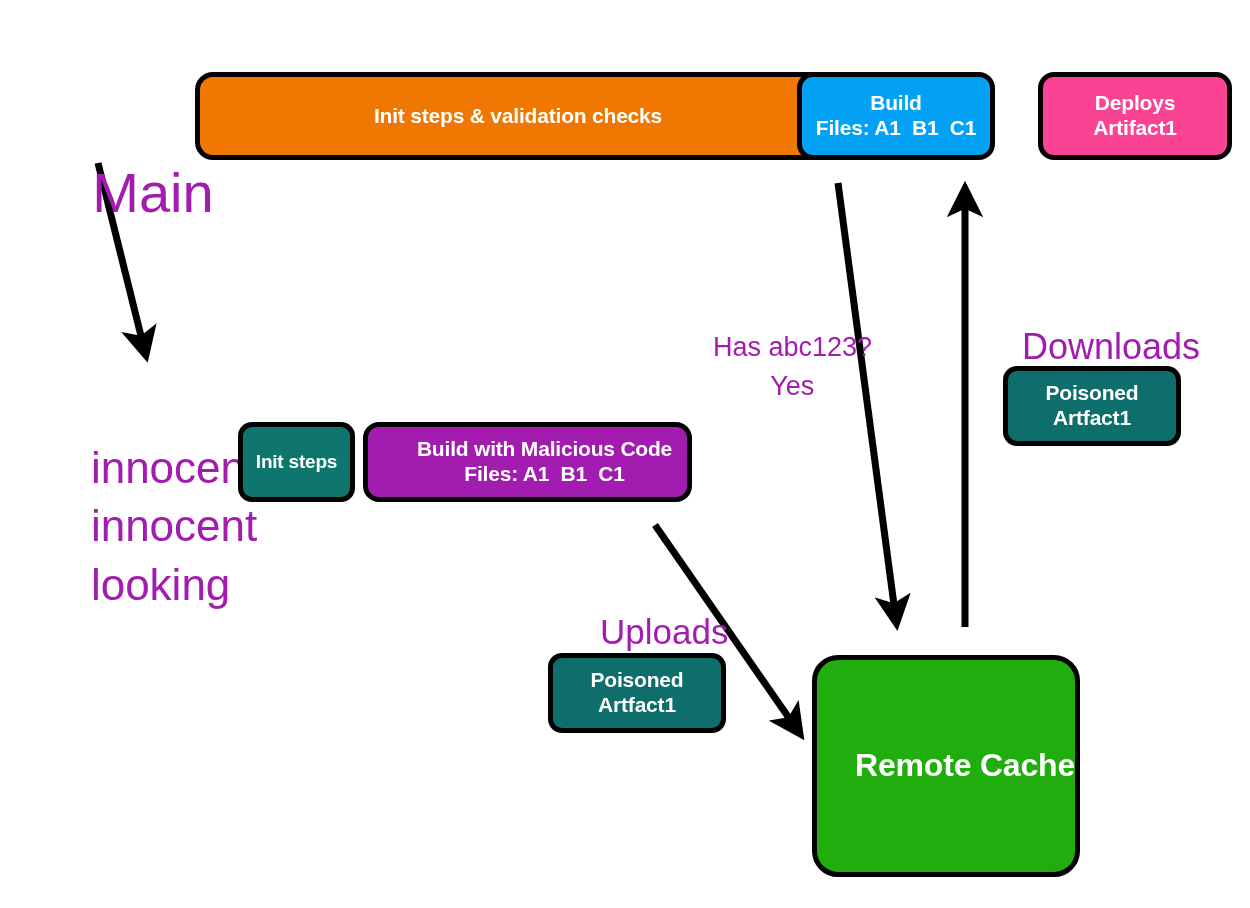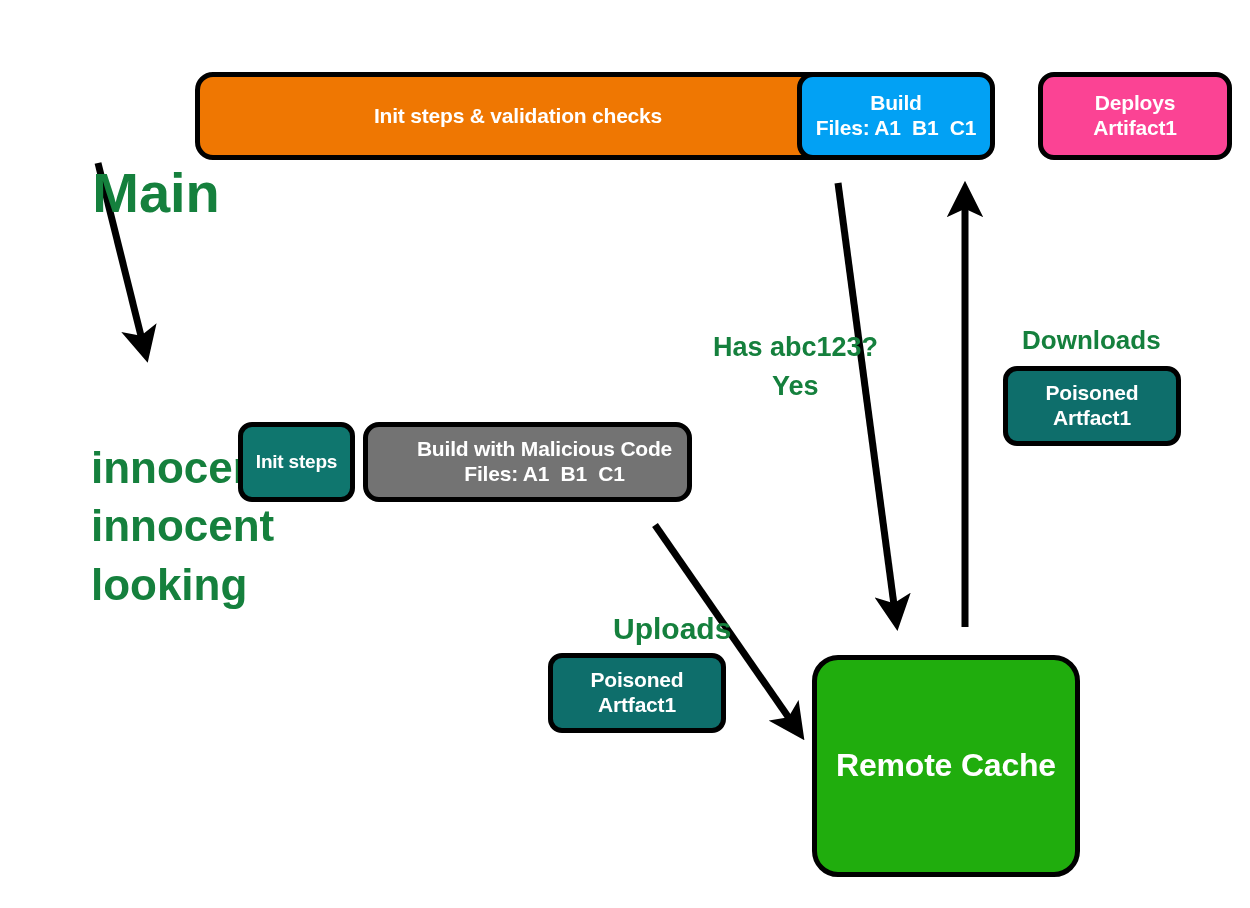--- a/index.html
+++ b/index.html
@@ -73,27 +73,28 @@
   #node-poisoned-download {
     left: 1003px; top: 366px; width: 178px; height: 80px;
     font-size: 21px;
     border-radius: 14px;
   }
   #node-remote-cache {
     left: 812px; top: 655px; width: 268px; height: 222px;
     font-size: 32px;
     font-weight: bold;
     border-radius: 26px;
+    align-items: flex-end;
   }
 
   
   .label {
     position: absolute;
-    color: #15803d;
-    font-weight: bold;
+    color: #a21caf;
+    font-weight: normal;
     line-height: 1.25;
     white-space: pre;
     user-select: none;
   }
   #label-main {
     left: 30px; top: 88px;
     font-size: 56px;
   }
   #label-innocent {
     left: 42px; top: 380px;
@@ -101,25 +102,25 @@
     line-height: 1.33;
   }
   #label-has-abc {
     left: 683px; top: 290px;
     font-size: 27px;
     line-height: 1.42;
     text-align: center;
   }
   #label-downloads {
     left: 1022px; top: 324px;
-    font-size: 26px;
+    font-size: 36px;
   }
   #label-uploads {
-    left: 613px; top: 610px;
-    font-size: 30px;
+    left: 600px; top: 610px;
+    font-size: 35px;
   }
 
   
   #arrows {
     position: absolute;
     left: 0; top: 0;
     width: 1250px;
     height: 908px;
     pointer-events: none;
   }
@@ -175,21 +176,21 @@
 
   <div class="node" id="node-deploys" style="background-color: rgb(251, 67, 148);">
     <span class="line">Deploys</span>
     <span class="line">Artifact1</span>
   </div>
 
   <div class="node" id="node-init-steps" style="background-color: #0f766e;">
     <span class="line">Init steps</span>
   </div>
 
-  <div class="node" id="node-build-malicious" style="background-color: #737373; padding-left: 34px;">
+  <div class="node" id="node-build-malicious" style="background-color: #a21caf; padding-left: 34px;">
     <span class="line">Build with Malicious Code</span>
     <span class="line">Files: A1  B1  C1</span>
   </div>
 
   <div class="node" id="node-poisoned-upload" style="background-color: rgb(14, 110, 107);">
     <span class="line">Poisoned</span>
     <span class="line">Artfact1</span>
   </div>
 
   <div class="node" id="node-poisoned-download" style="background-color: rgb(14, 110, 107);">

